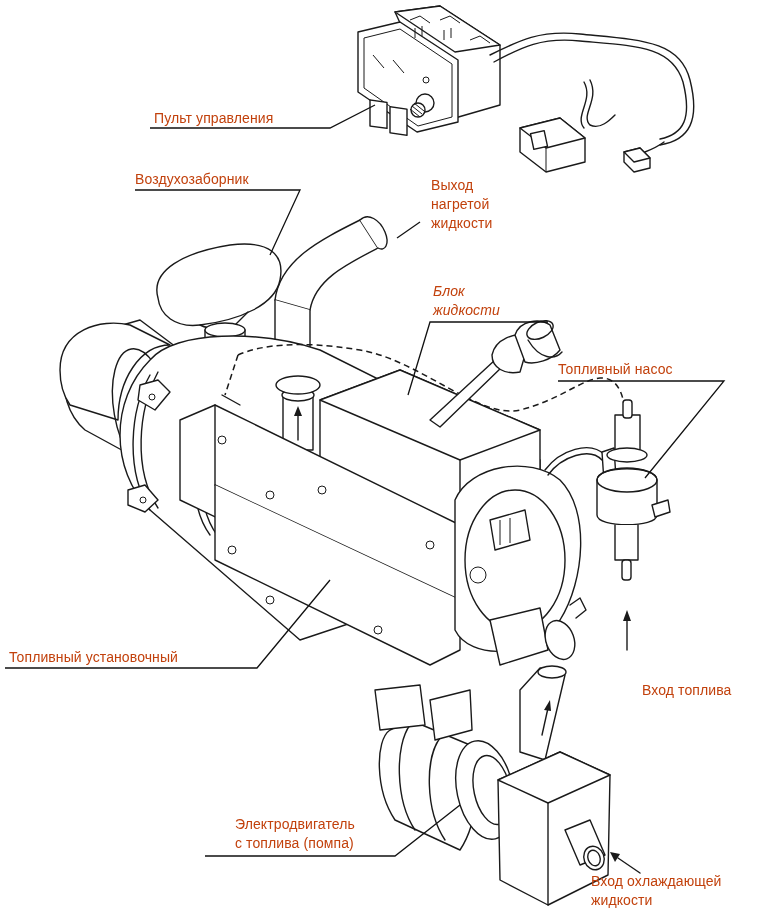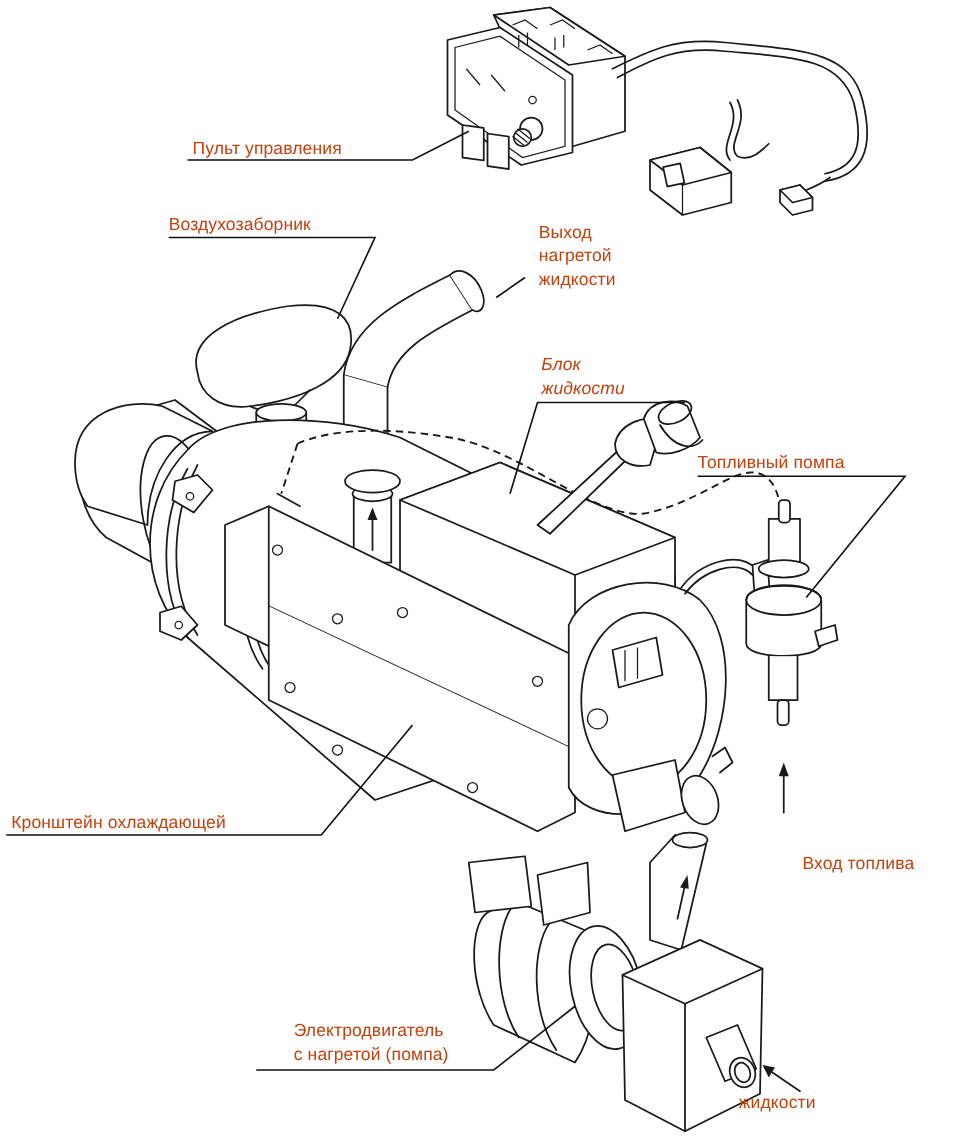--- a/index.html
+++ b/index.html
@@ -201,26 +201,27 @@
   <span class="line">Выход</span>
   <span class="line">нагретой</span>
   <span class="line">жидкости</span>
 </div>
 
 <div class="lbl" style="left:433px; top:282px;font-style:italic;">
   <span class="line">Блок</span>
   <span class="line">жидкости</span>
 </div>
 
-<div class="lbl" style="left:558px; top:360px;">Топливный помпа</div>
-
-<div class="lbl" style="left:9px; top:648px;">Кронштейн охлаждающей</div>
+<div class="lbl" style="left:558px; top:360px;">Топливный насос</div>
+
+<div class="lbl" style="left:9px; top:648px;">Топливный установочный</div>
 
 <div class="lbl" style="left:642px; top:681px;">Вход топлива</div>
 
 <div class="lbl" style="left:207px; top:815px;margin-left:28px;">
   <span class="line">Электродвигатель</span>
-  <span class="line">с нагретой (помпа)</span>
+  <span class="line">с топлива (помпа)</span>
 </div>
 
 <div class="lbl" style="left:591px; top:872px;">
+  <span class="line">Вход охлаждающей</span>
   <span class="line">жидкости</span>
 </div>
 
 </body></html>

